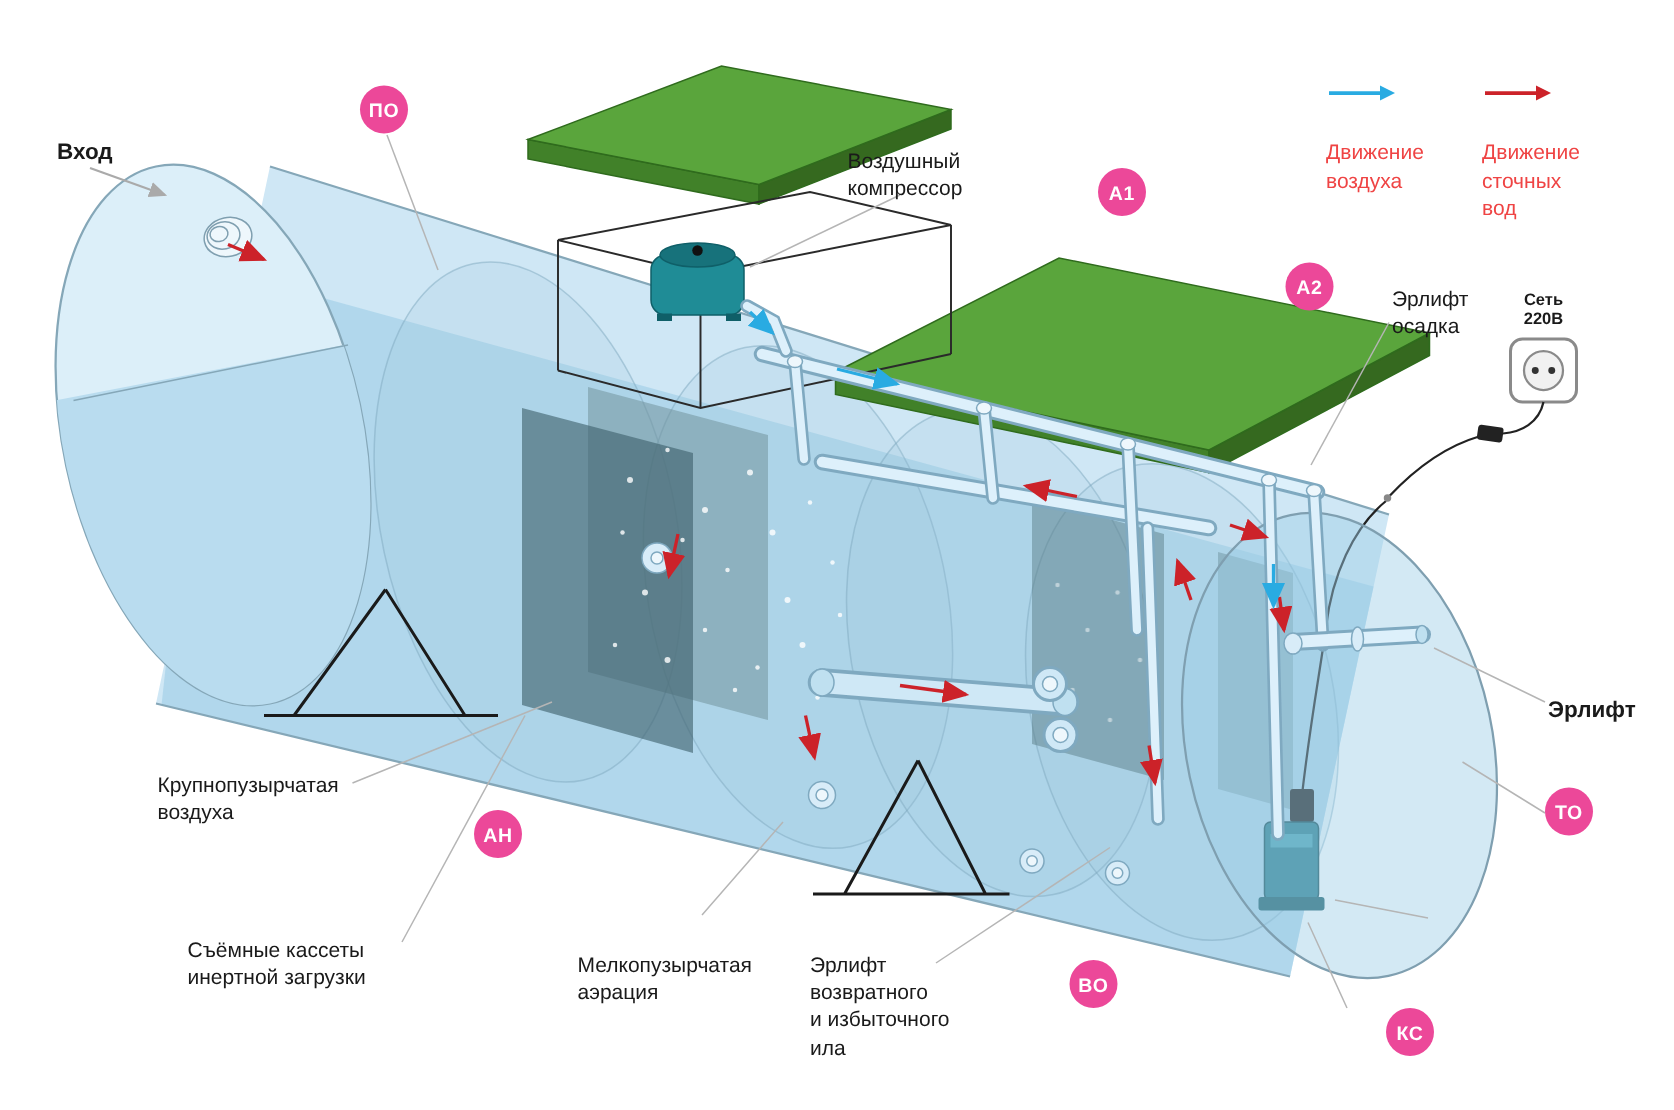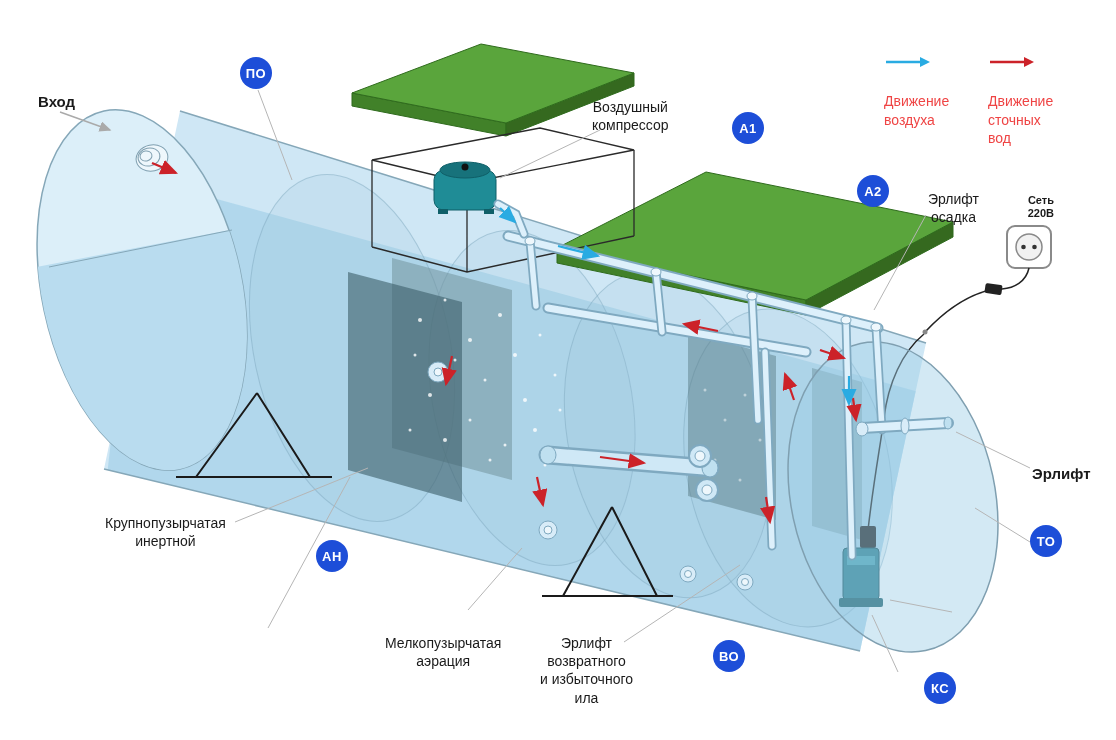--- a/index.html
+++ b/index.html
@@ -1,22 +1,22 @@
 <!DOCTYPE html>
 <html><head>
 <meta charset="utf-8">
 <style>
   * { margin: 0; padding: 0; box-sizing: border-box; }
   html, body { background: #ffffff; font-family: "Liberation Sans", sans-serif; }
   .canvas { position: relative; width: 1116px; height: 740px; background: #ffffff; overflow: hidden; }
   .canvas > svg { position: absolute; left: 0; top: 0; }
-  .label { position: absolute; font-size: 14px; line-height: 1.3; color: #1a1a1a; white-space: pre-line; text-align: center; }
+  .label { position: absolute; font-size: 14px; line-height: 1.3; color: #1a1a1a; white-space: pre-line; }
   .label.bold { font-weight: bold; font-size: 15px; }
-  .label.small { font-size: 11px; font-weight: bold; text-align: right; line-height: 1.2; }
-  .badge { position: absolute; width: 32px; height: 32px; border-radius: 50%; background: #1d4ed8;
+  .label.small { font-size: 11px; font-weight: bold; text-align: center; line-height: 1.2; }
+  .badge { position: absolute; width: 32px; height: 32px; border-radius: 50%; background: #ec4899;
            color: #ffffff; font-weight: bold; font-size: 13px; display: flex; align-items: center;
            justify-content: center; letter-spacing: .5px; }
   .legend-item { position: absolute; font-size: 14px; line-height: 1.3; color: #ef4444; white-space: pre-line; }
   .legend-item svg { display: block; margin-bottom: 6px; }
 </style>
 </head>
 <body>
 
 <div class="canvas">
 
@@ -219,29 +219,31 @@
     </g>
 
     <g stroke="#29abe2" stroke-width="2.2" fill="none">
       <line x1="558" y1="246" x2="598" y2="256" marker-end="url(#aB)"></line>
       <line x1="500" y1="208" x2="515" y2="222" marker-end="url(#aB)"></line>
       <line x1="849" y1="376" x2="849" y2="404" marker-end="url(#aB)"></line>
     </g>
   </svg>
 
   <div class="label bold" style="left:38px;top:92px">Вход</div>
-  <div class="label" style="left:592px;top:98px">Воздушный
+  <div class="label" style="left:565px;top:98px">Воздушный
 компрессор</div>
   <div class="label" style="left:928px;top:190px">Эрлифт
 осадка</div>
   <div class="label small" style="left:1004px;top:194px;width:50px">Сеть
 220В</div>
   <div class="label bold" style="left:1032px;top:464px">Эрлифт</div>
   <div class="label" style="left:105px;top:514px">Крупнопузырчатая
-инертной</div>
+воздуха</div>
+  <div class="label" style="left:125px;top:624px">Съёмные кассеты
+инертной загрузки</div>
   <div class="label" style="left:385px;top:634px">Мелкопузырчатая
 аэрация</div>
   <div class="label" style="left:540px;top:634px">Эрлифт
 возвратного
 и избыточного
 ила</div>
 
   <div class="legend-item" style="left:884px;top:38px">
     <svg width="48" height="12">
       <line x1="2" y1="6" x2="36" y2="6" stroke="#29abe2" stroke-width="2.5"></line>

